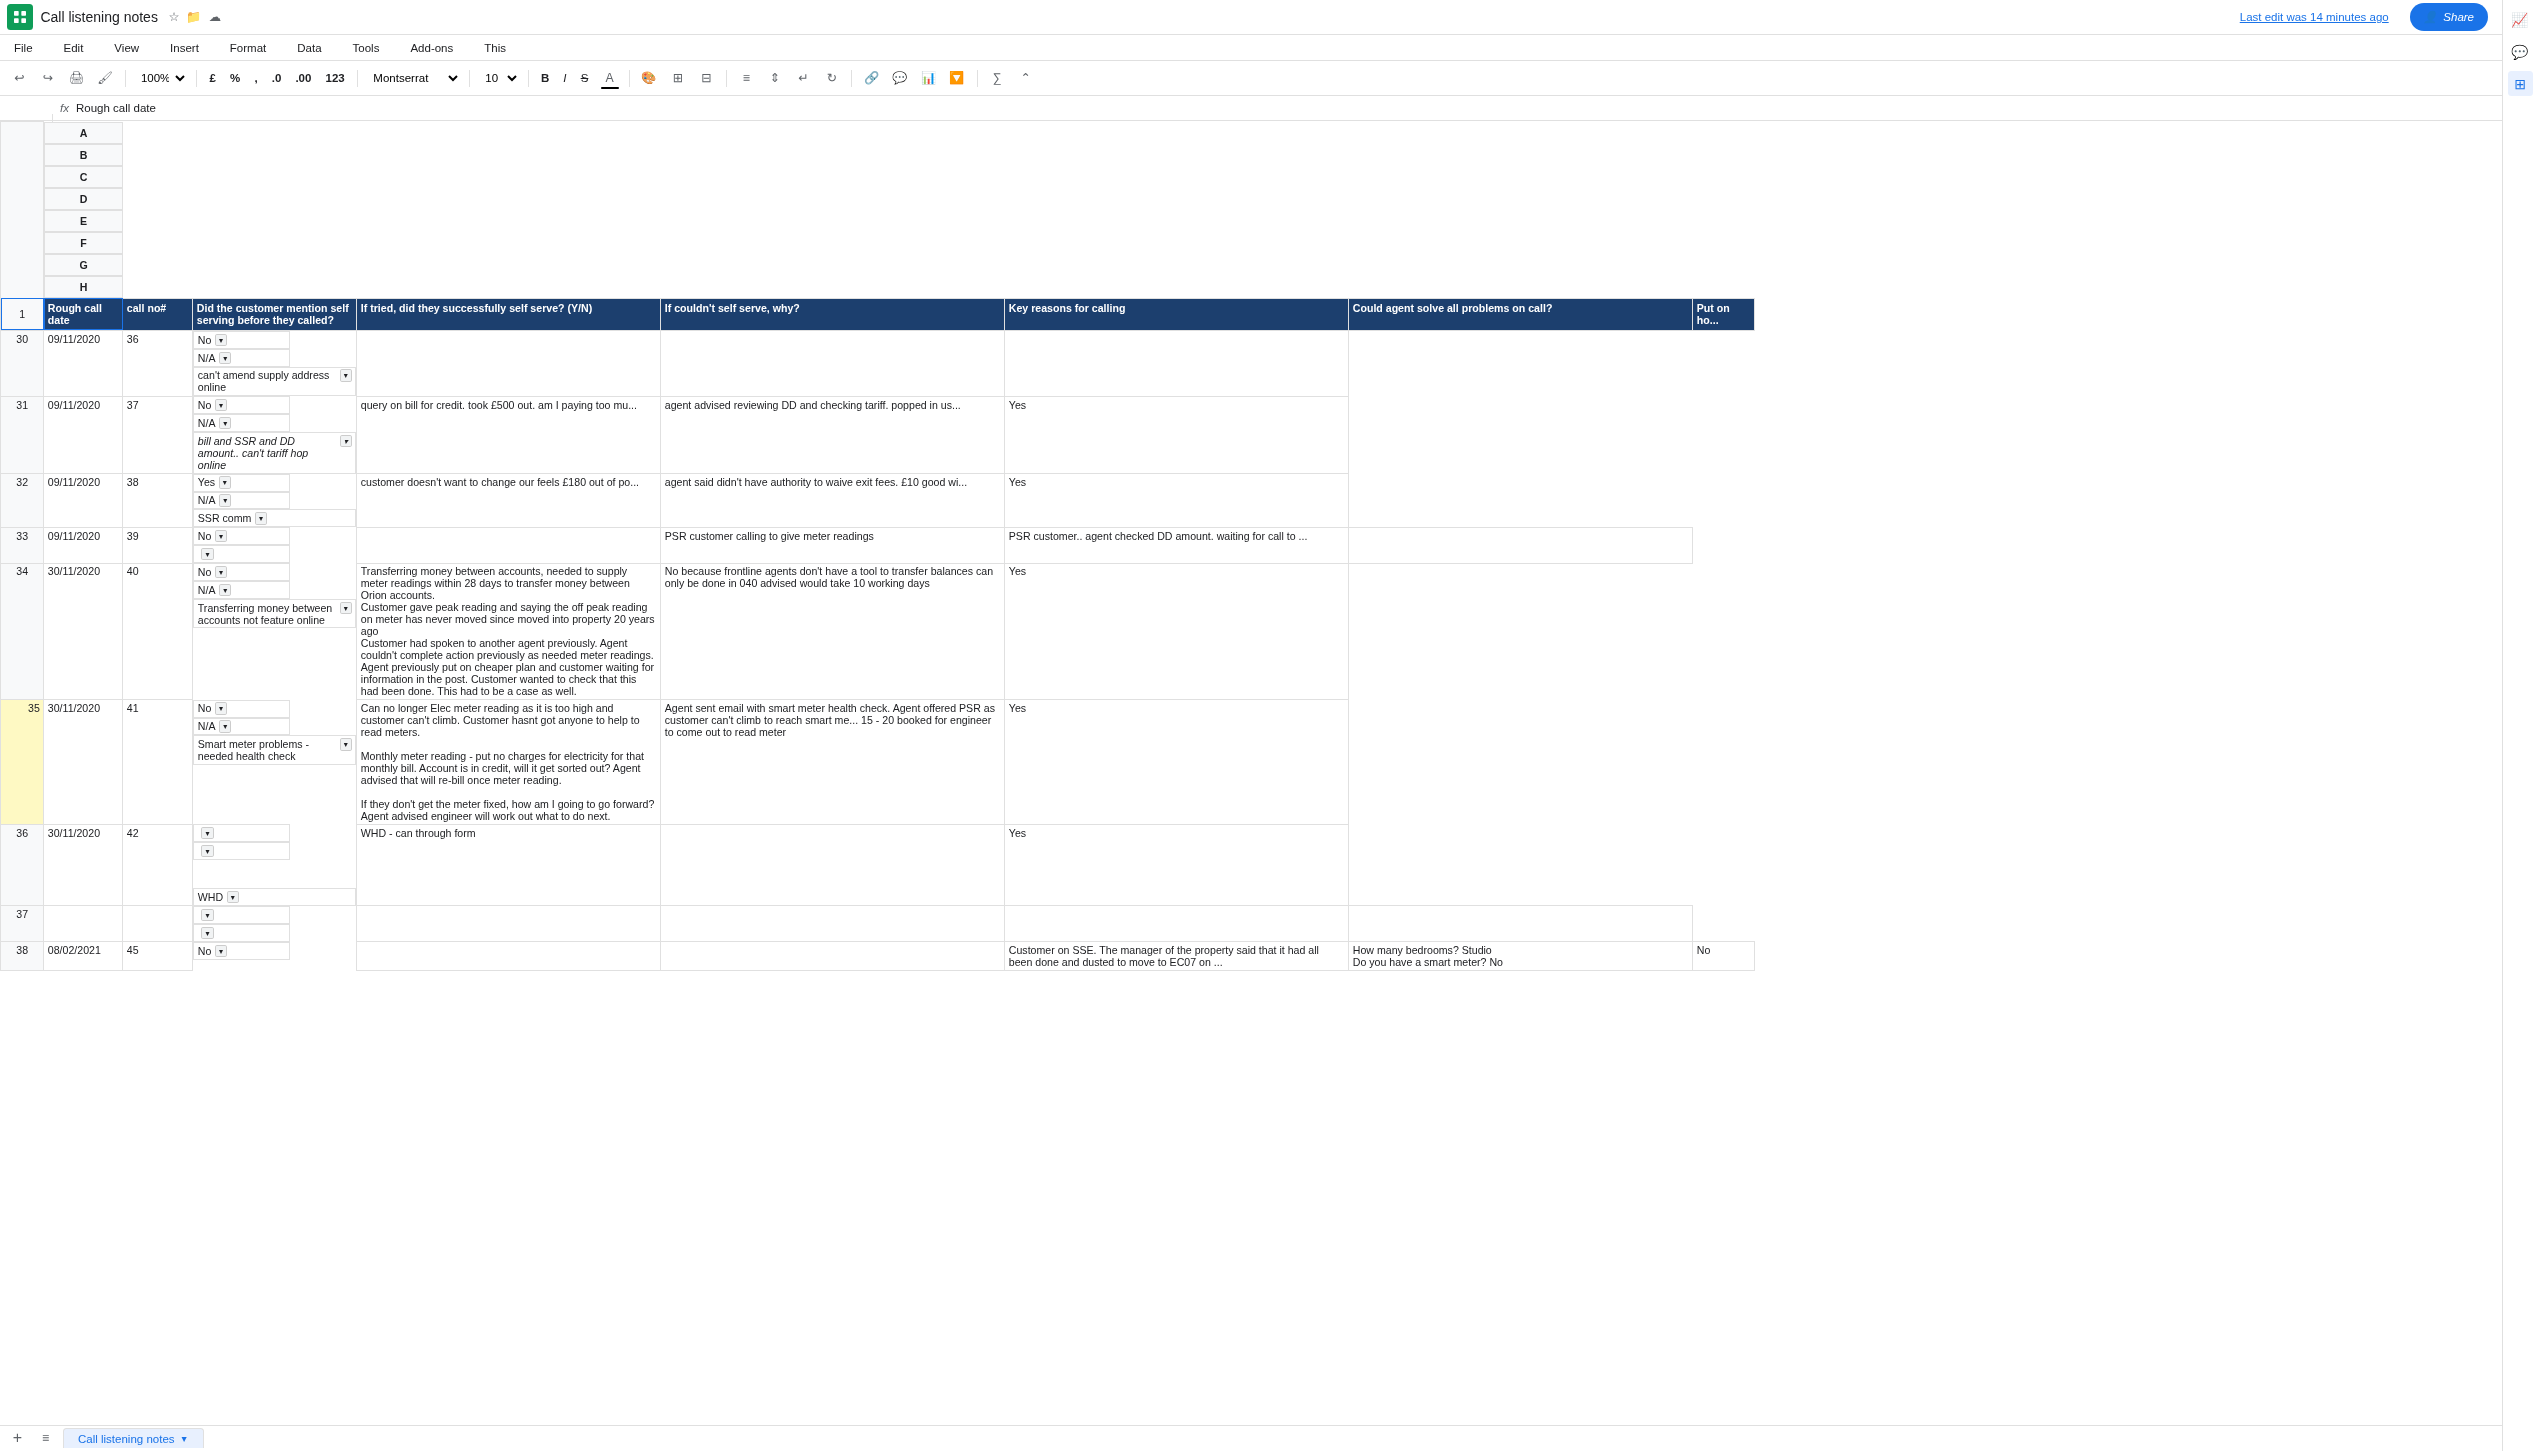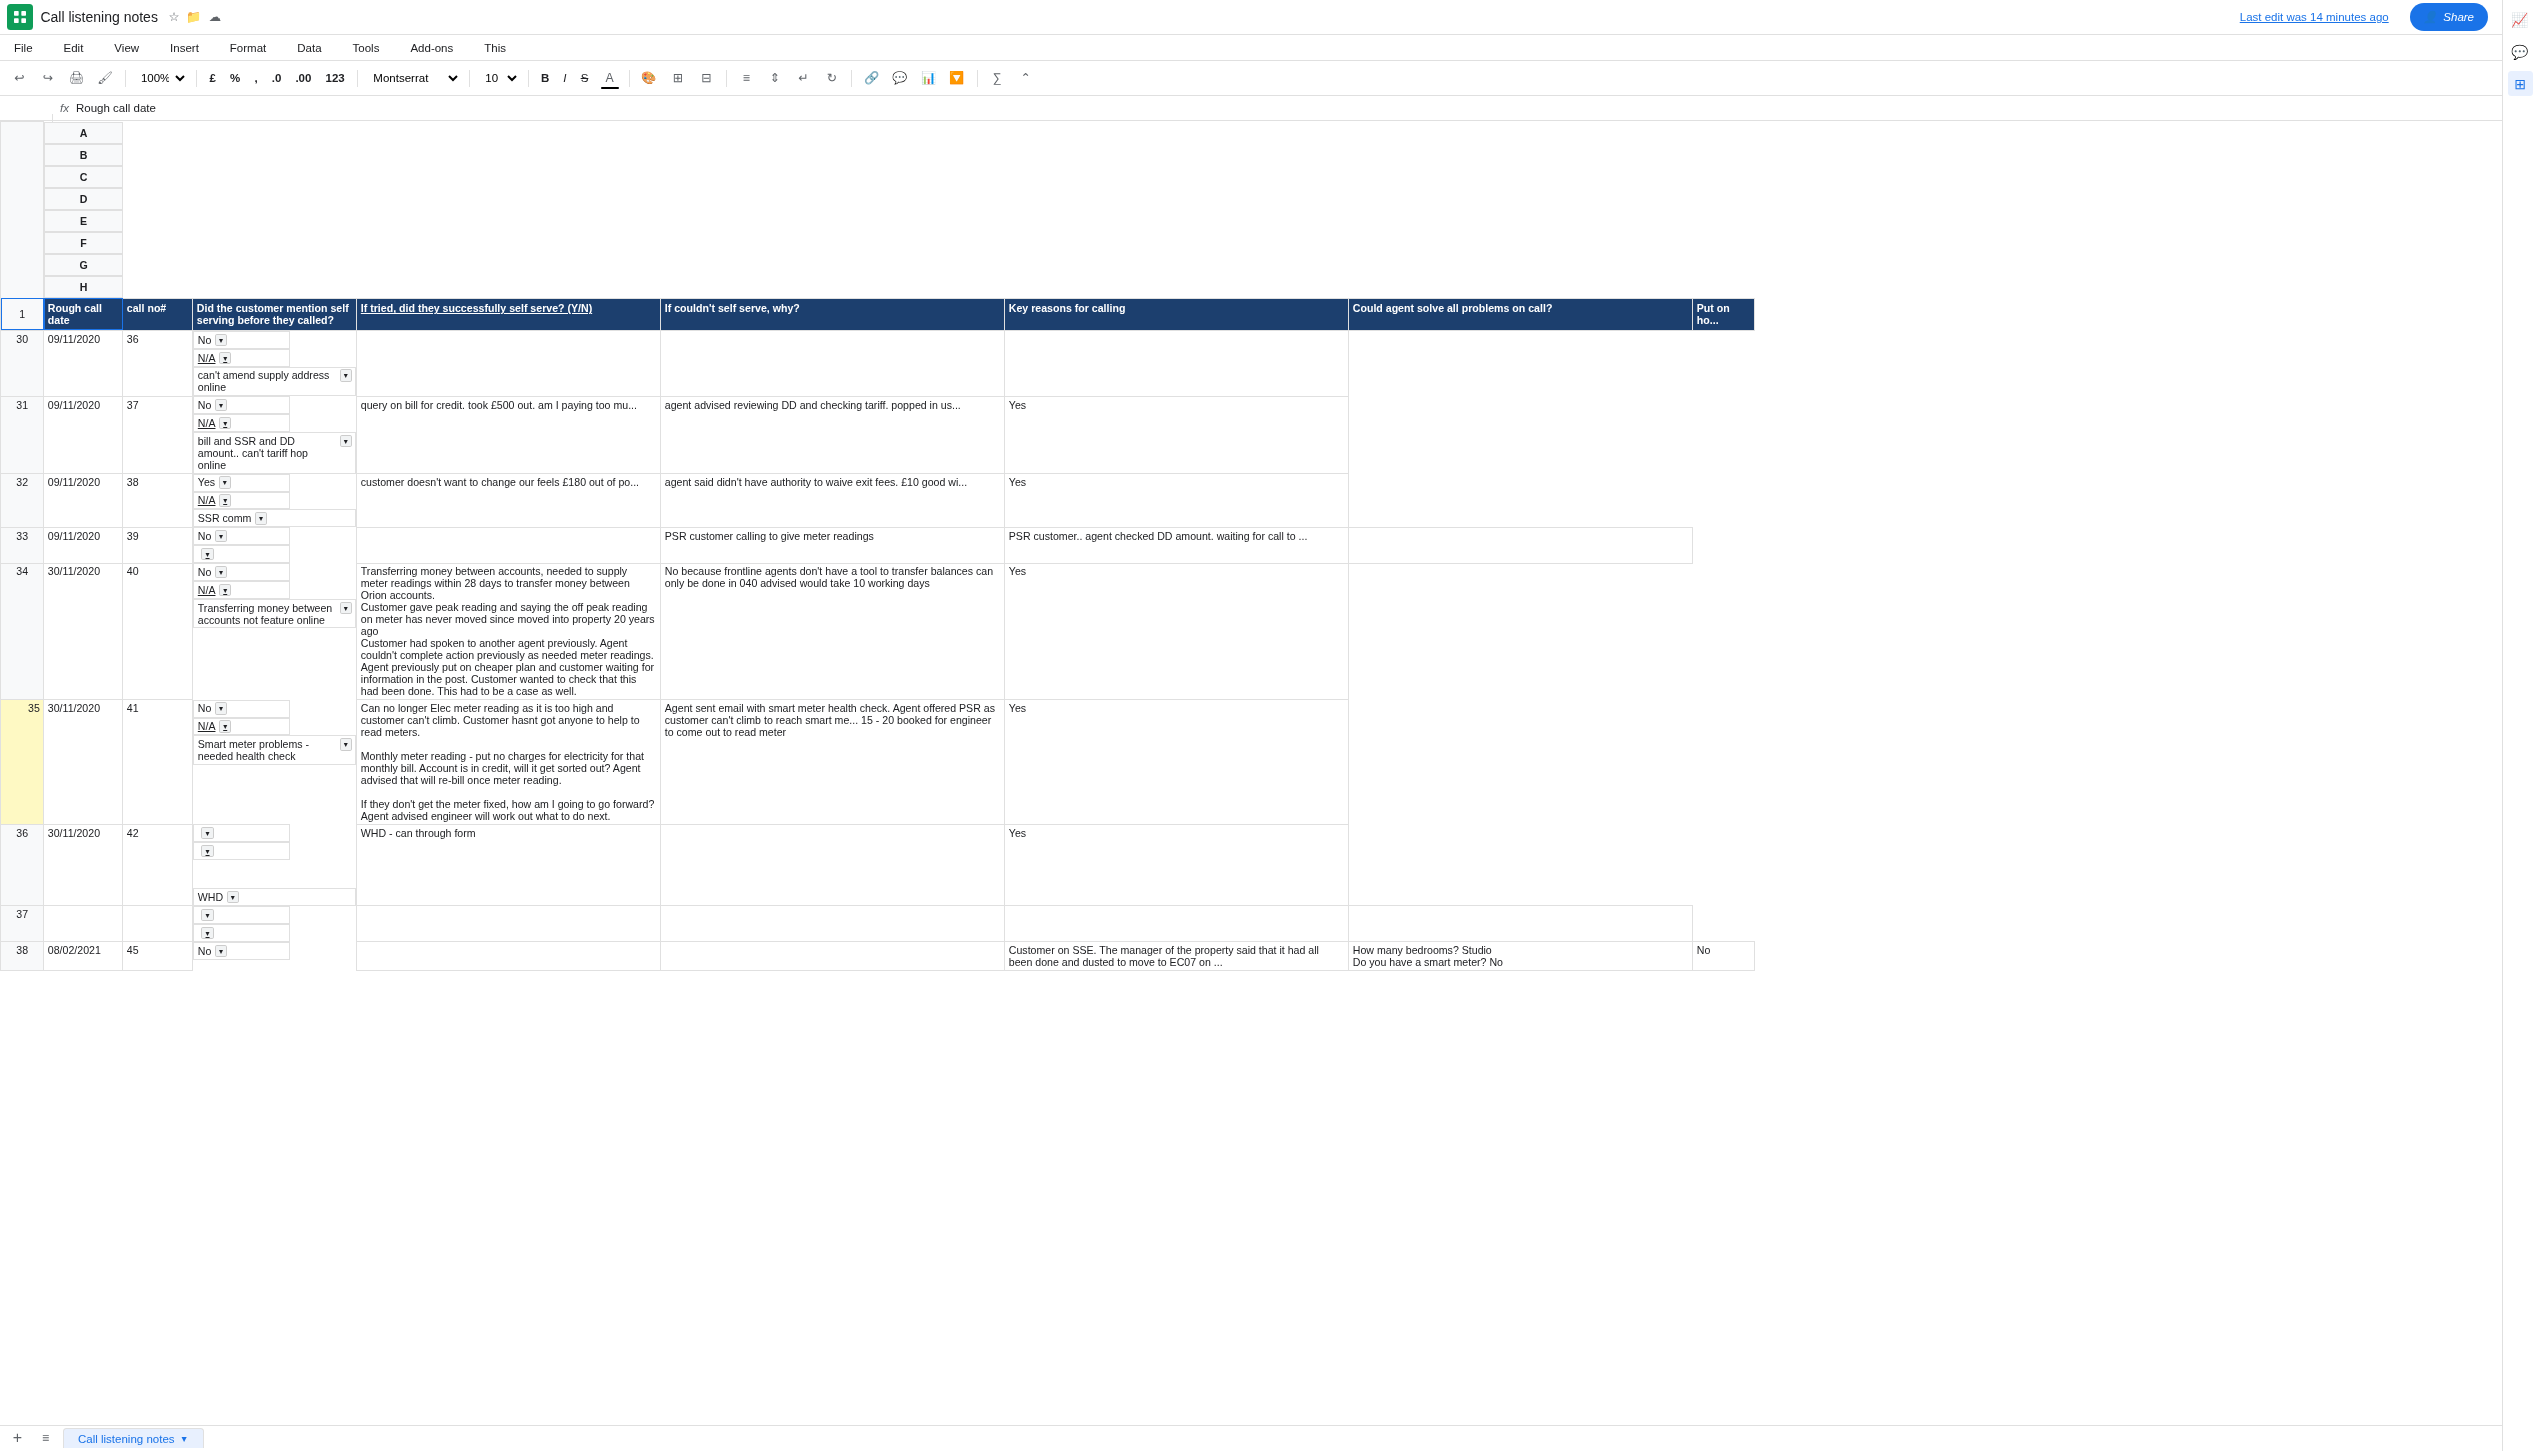--- a/index.html
+++ b/index.html
@@ -219,21 +219,21 @@
       background: #f8f9fa;
       text-align: center;
       font-size: 10.6px;
       width: 41px;
     }
 
     
     .col-A { width: 79px; }
     .col-B { width: 70px; }
     .col-C { width: 97px; }
-    .col-D { width: 97px; text-decoration: underline; }
+    .col-D { width: 97px; }
     .col-E { width: 163px; }
     .col-F { width: 304px; }
     .col-G { width: 344px; }
     .col-H { width: 62px; }
 
     
     .selected-cell {
       outline: 1.8px solid #1a73e8;
       outline-offset: -1.8px;
     }
@@ -470,21 +470,21 @@
             <td class="col-F" style="font-size: 10.6px; vertical-align: top; padding: 1.8px 3.5px; border: 0.9px solid rgb(224, 224, 224); white-space: pre-wrap; overflow-wrap: break-word; overflow: hidden;"></td>
             <td class="col-G" style="font-size: 10.6px; vertical-align: top; padding: 1.8px 3.5px; border: 0.9px solid rgb(224, 224, 224); white-space: pre-wrap; overflow-wrap: break-word; overflow: hidden;"></td>
             <td class="col-H" style="font-size: 10.6px; vertical-align: top; padding: 1.8px 3.5px; border: 0.9px solid rgb(224, 224, 224);"></td>
           </tr>
           <tr class="data-row">
             <td class="row-num" style="background: rgb(248, 249, 250); text-align: center; font-size: 10.6px; color: rgb(32, 33, 36); border: 0.9px solid rgb(224, 224, 224);">31</td>
             <td class="col-A" style="font-size: 10.6px; vertical-align: top; padding: 1.8px 3.5px; border: 0.9px solid rgb(224, 224, 224); white-space: pre-wrap; overflow-wrap: break-word; overflow: hidden;">09/11/2020</td>
             <td class="col-B" style="font-size: 10.6px; vertical-align: top; padding: 1.8px 3.5px; border: 0.9px solid rgb(224, 224, 224); white-space: pre-wrap; overflow-wrap: break-word; overflow: hidden;">37</td>
             <td class="col-C" style="font-size: 10.6px; vertical-align: top; padding: 1.8px 3.5px; border: 0.9px solid rgb(224, 224, 224); white-space: pre-wrap; overflow-wrap: break-word; overflow: hidden; display: flex; align-items: flex-start; gap: 1.8px;"><span class="cell-content">No</span><span class="dd-indicator">▾</span></td>
             <td class="col-D" style="font-size: 10.6px; vertical-align: top; padding: 1.8px 3.5px; border: 0.9px solid rgb(224, 224, 224); white-space: pre-wrap; overflow-wrap: break-word; overflow: hidden; display: flex; align-items: flex-start; gap: 1.8px;"><span class="cell-content">N/A</span><span class="dd-indicator">▾</span></td>
-            <td class="col-E" style="font-size: 10.6px; vertical-align: top; padding: 1.8px 3.5px; border: 0.9px solid rgb(224, 224, 224); white-space: pre-wrap; overflow-wrap: break-word; overflow: hidden; display: flex; align-items: flex-start; gap: 1.8px;"><span class="cell-content">bill and SSR and DD amount.. can't tariff hop online</span><span class="dd-indicator">▾</span></td>
+            <td class="col-E" style="font-size: 10.6px; vertical-align: top; padding: 1.8px 3.5px; border: 0.9px solid rgb(224, 224, 224); white-space: pre-wrap; overflow-wrap: break-word; overflow: hidden; display: flex; align-items: flex-start; gap: 1.8px; font-style: italic;"><span class="cell-content">bill and SSR and DD amount.. can't tariff hop online</span><span class="dd-indicator">▾</span></td>
             <td class="col-F" style="font-size: 10.6px; vertical-align: top; padding: 1.8px 3.5px; border: 0.9px solid rgb(224, 224, 224); white-space: pre-wrap; overflow-wrap: break-word; overflow: hidden;">query on bill for credit. took £500 out. am I paying too mu...</td>
             <td class="col-G" style="font-size: 10.6px; vertical-align: top; padding: 1.8px 3.5px; border: 0.9px solid rgb(224, 224, 224); white-space: pre-wrap; overflow-wrap: break-word; overflow: hidden;">agent advised reviewing DD and checking tariff. popped in us...</td>
             <td class="col-H" style="font-size: 10.6px; vertical-align: top; padding: 1.8px 3.5px; border: 0.9px solid rgb(224, 224, 224);">Yes</td>
           </tr>
           <tr class="data-row">
             <td class="row-num" style="background: rgb(248, 249, 250); text-align: center; font-size: 10.6px; color: rgb(32, 33, 36); border: 0.9px solid rgb(224, 224, 224);">32</td>
             <td class="col-A" style="font-size: 10.6px; vertical-align: top; padding: 1.8px 3.5px; border: 0.9px solid rgb(224, 224, 224); white-space: pre-wrap; overflow-wrap: break-word; overflow: hidden;">09/11/2020</td>
             <td class="col-B" style="font-size: 10.6px; vertical-align: top; padding: 1.8px 3.5px; border: 0.9px solid rgb(224, 224, 224); white-space: pre-wrap; overflow-wrap: break-word; overflow: hidden;">38</td>
             <td class="col-C" style="font-size: 10.6px; vertical-align: top; padding: 1.8px 3.5px; border: 0.9px solid rgb(224, 224, 224); white-space: pre-wrap; overflow-wrap: break-word; overflow: hidden; display: flex; align-items: flex-start; gap: 1.8px;"><span class="cell-content">Yes</span><span class="dd-indicator">▾</span></td>
             <td class="col-D" style="font-size: 10.6px; vertical-align: top; padding: 1.8px 3.5px; border: 0.9px solid rgb(224, 224, 224); white-space: pre-wrap; overflow-wrap: break-word; overflow: hidden; display: flex; align-items: flex-start; gap: 1.8px;"><span class="cell-content">N/A</span><span class="dd-indicator">▾</span></td>

